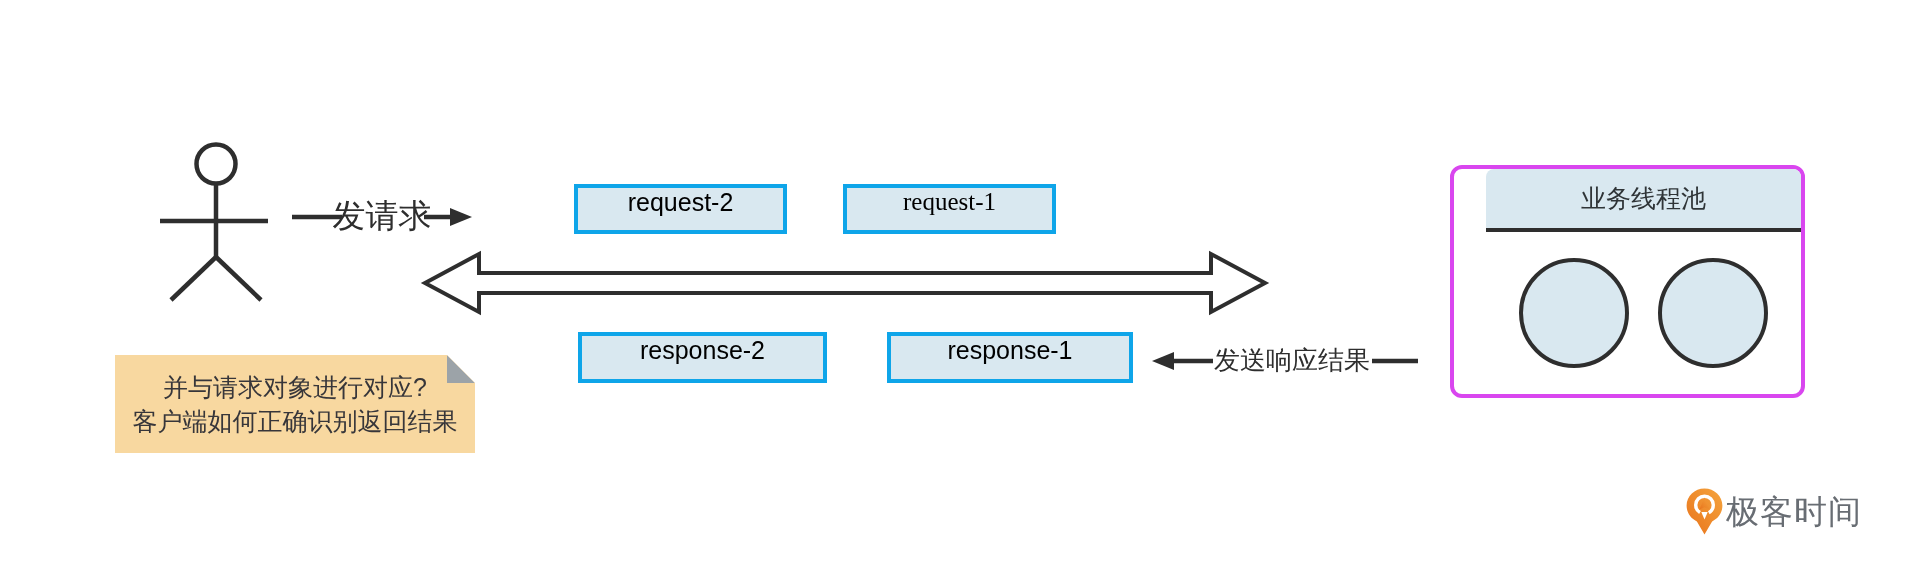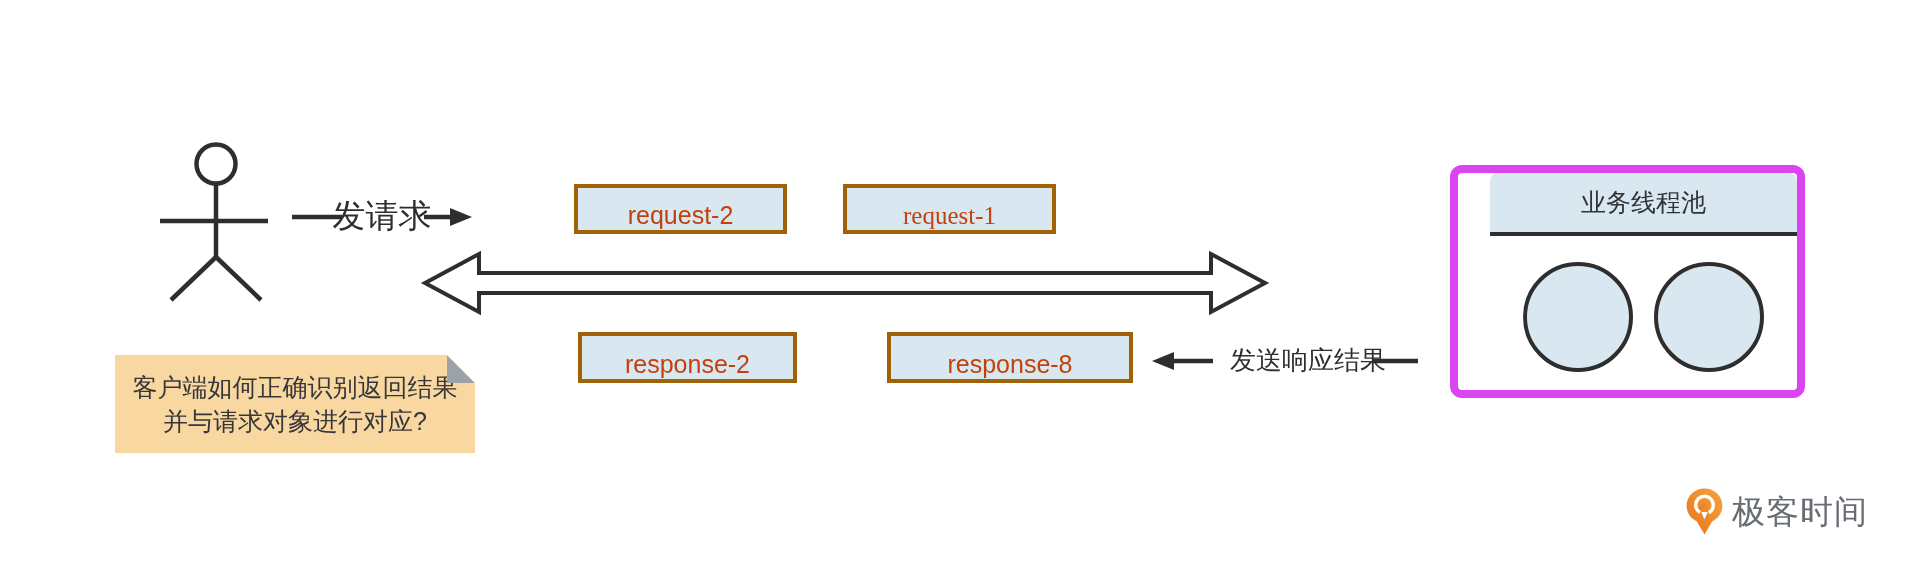--- a/index.html
+++ b/index.html
@@ -22,34 +22,34 @@
     transform: translate(-50%, -50%);
     font-size: 33px;
     color: #2e2e2e;
     white-space: nowrap;
     font-weight: 500;
   }
   .msg-box {
     position: absolute;
     box-sizing: border-box;
     background: #d9e8f0;
-    border: 4px solid #a16207;
-    display: flex;
-    align-items: flex-end;
+    border: 4px solid #0ea5e9;
+    display: flex;
+    align-items: flex-start;
     justify-content: center;
     font-size: 25px;
-    color: #c2410c;
+    color: #000000;
   }
   .thread-pool {
     position: absolute;
     left: 1450px; top: 165px;
     width: 355px; height: 233px;
     box-sizing: border-box;
     background: #ffffff;
-    border: 8px solid #d946ef;
+    border: 4px solid #d946ef;
     border-radius: 12px;
     padding-left: 32px;
   }
   .thread-pool-header {
     box-sizing: border-box;
     height: 63px;
     background: #d9e8f0;
     border-bottom: 4px solid #2e2e2e;
     border-radius: 8px 8px 0 0;
     display: flex;
@@ -94,21 +94,21 @@
     right: 0; top: 0;
     width: 28px; height: 28px;
     background: #9ca3a8;
     clip-path: polygon(0 0, 100% 100%, 0 100%);
   }
   .logo {
     position: absolute;
     left: 1686px; top: 488px;
     display: flex;
     align-items: center;
-    gap: 9px;
+    gap: 3px;
   }
   .logo-text {
     font-size: 33px;
     color: #686d73;
     font-weight: 500;
     letter-spacing: 1px;
     white-space: nowrap;
   }
 </style>
 </head>
@@ -136,50 +136,50 @@
 
     <g stroke="#2e2e2e" stroke-width="4.5" fill="none">
       <polygon points="1174,352 1174,370 1152,361" fill="#2e2e2e" stroke="none"></polygon>
       <line x1="1173" y1="361" x2="1213" y2="361"></line>
       <line x1="1372" y1="361" x2="1418" y2="361"></line>
     </g>
   </svg>
 
   <span class="arrow-label" style="left:382px; top:216px;">发请求</span>
 
-  <span class="arrow-label" style="left:1292px; top:360px; font-size:26px;margin-left:16px;">发送响应结果</span>
+  <span class="arrow-label" style="left:1292px; top:360px; font-size:26px;">发送响应结果</span>
 
   <div class="msg-box" style="left:574px; top:184px; width:213px; height:50px;">
     <span>request-2</span>
   </div>
   <div class="msg-box" style="left:843px; top:184px; width:213px; height:50px;font-family:Liberation Serif, serif;">
     <span>request-1</span>
   </div>
 
-  <div class="msg-box" style="left:578px; top:332px; width:219px; height:51px;">
+  <div class="msg-box" style="left:578px; top:332px; width:249px; height:51px;">
     <span>response-2</span>
   </div>
   <div class="msg-box" style="left:887px; top:332px; width:246px; height:51px;">
-    <span>response-8</span>
+    <span>response-1</span>
   </div>
 
   <div class="thread-pool">
     <div class="thread-pool-header">
       <span>业务线程池</span>
     </div>
     <div class="thread-pool-body">
       <div class="thread-circle"></div>
       <div class="thread-circle"></div>
     </div>
   </div>
 
   <div class="sticky-note">
     <div class="note-fold"></div>
+    <span>并与请求对象进行对应?</span>
     <span>客户端如何正确识别返回结果</span>
-    <span>并与请求对象进行对应?</span>
   </div>
 
   <div class="logo">
     <svg width="37" height="48" viewBox="0 0 37 48">
       <defs>
         <linearGradient id="gk-grad" x1="1" y1="0" x2="0" y2="1">
           <stop offset="0" stop-color="#f5a43d"></stop>
           <stop offset="1" stop-color="#e8731c"></stop>
         </linearGradient>
       </defs>

